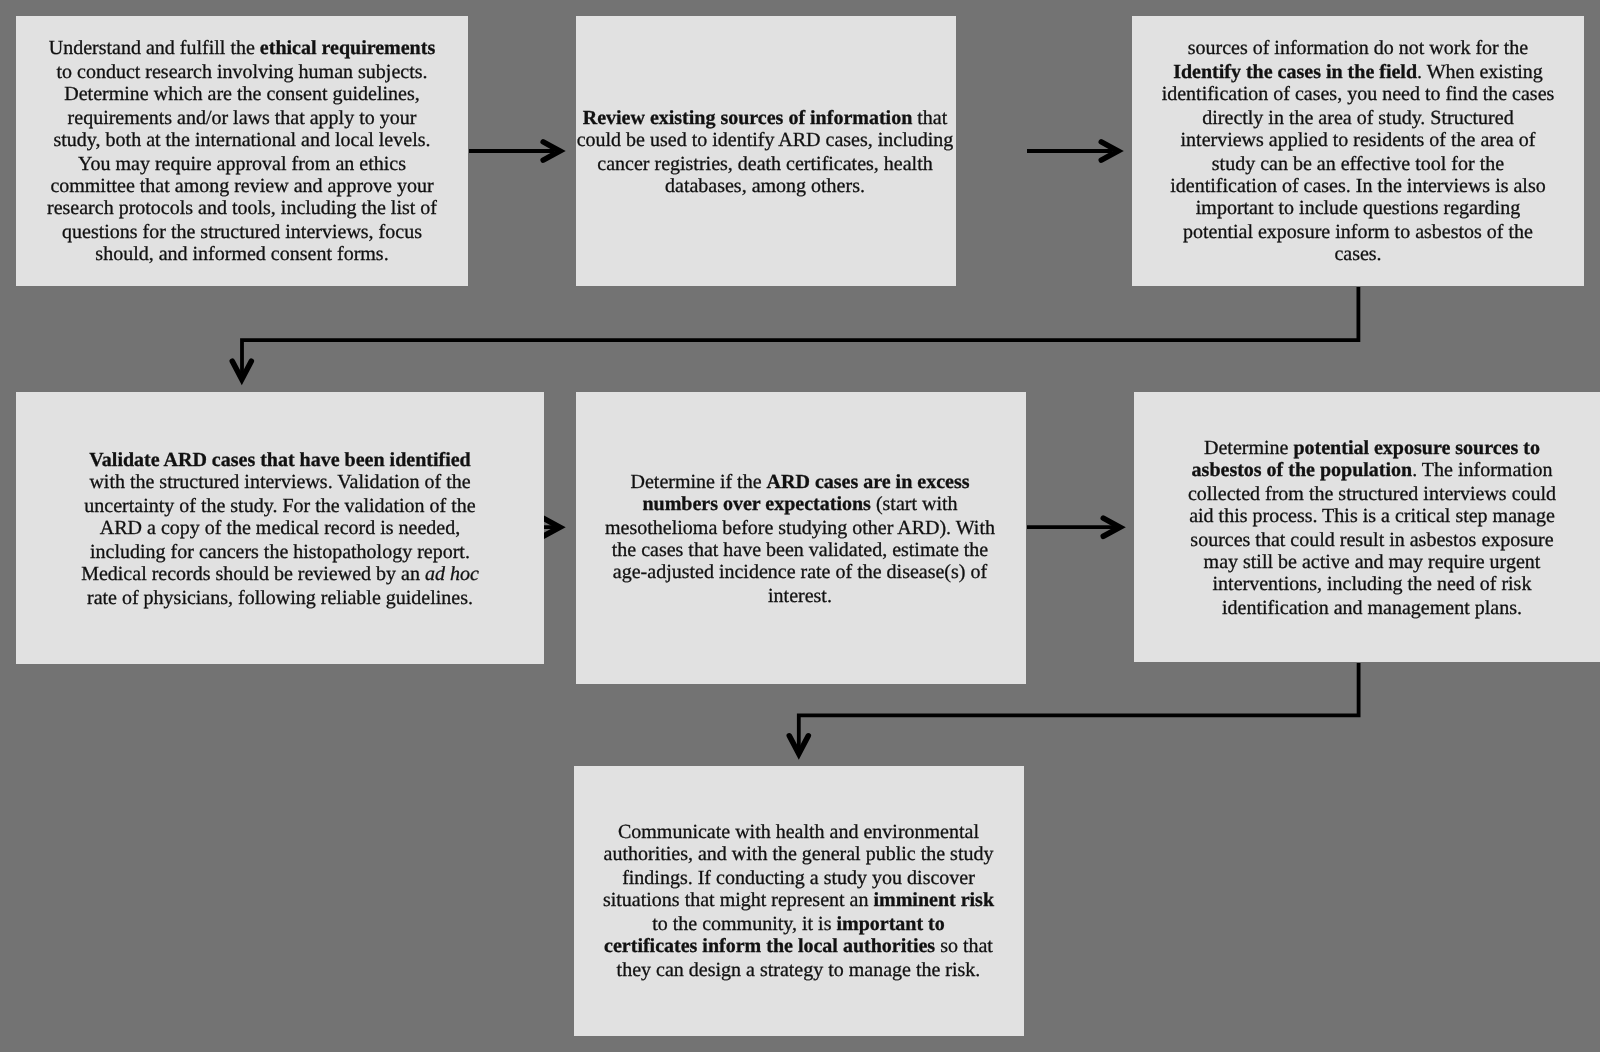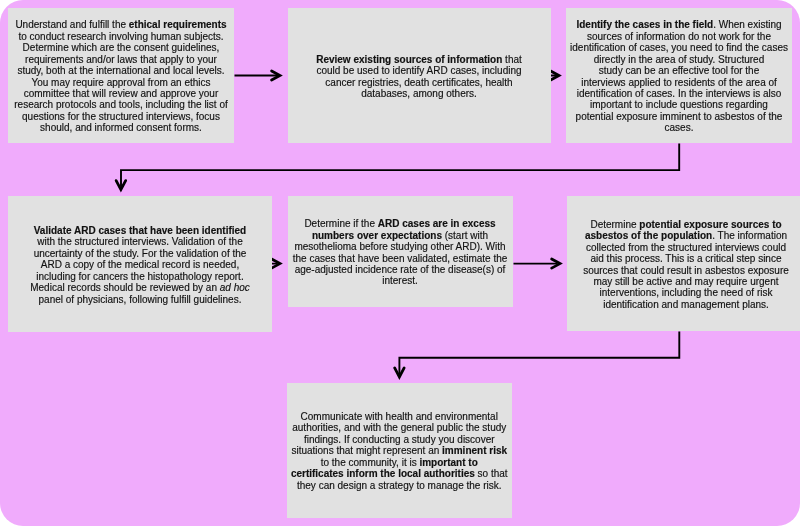--- a/index.html
+++ b/index.html
@@ -5,24 +5,23 @@
 <style>
   html, body {
     margin: 0;
     padding: 0;
     background: #ffffff;
   }
   #canvas {
     position: relative;
     width: 800px;
     height: 526px;
-    background: #f0abfc;
+    background: #737373;
     overflow: hidden;
-    font-family: Liberation Sans, sans-serif;
-    border-radius: 23px;
+    font-family: Liberation Serif, serif;
   }
   .box {
     position: absolute;
     background: #e1e1e1;
     box-sizing: border-box;
     display: flex;
     align-items: center;
     justify-content: center;
   }
   .box-text {
@@ -81,80 +80,80 @@
   </svg>
 
   <div class="box" style="left: 8px; top: 8px; width: 226px; height: 135px; background: rgb(225, 225, 225);">
     <div class="box-text">
         <span class="ln">Understand and fulfill the <b>ethical requirements</b></span>
         <span class="ln">to conduct research involving human subjects.</span>
         <span class="ln">Determine which are the consent guidelines,</span>
         <span class="ln">requirements and/or laws that apply to your</span>
         <span class="ln">study, both at the international and local levels.</span>
         <span class="ln">You may require approval from an ethics</span>
-        <span class="ln">committee that will review and approve your</span>
+        <span class="ln">committee that among review and approve your</span>
         <span class="ln">research protocols and tools, including the list of</span>
         <span class="ln">questions for the structured interviews, focus</span>
         <span class="ln">should, and informed consent forms.</span>
       </div>
   </div>
 
-  <div class="box" style="left: 287.5px; top: 8px; width: 263px; height: 135px; background: rgb(225, 225, 225);">
+  <div class="box" style="left: 287.5px; top: 8px; width: 190px; height: 135px; background: rgb(225, 225, 225);">
     <div class="box-text">
         <span class="ln"><b>Review existing sources of information</b> that</span>
         <span class="ln">could be used to identify ARD cases, including</span>
         <span class="ln">cancer registries, death certificates, health</span>
         <span class="ln">databases, among others.</span>
       </div>
   </div>
 
   <div class="box" style="left: 566px; top: 8px; width: 226px; height: 135px; background: rgb(225, 225, 225);">
     <div class="box-text">
+        <span class="ln">sources of information do not work for the</span>
         <span class="ln"><b>Identify the cases in the field</b>. When existing</span>
-        <span class="ln">sources of information do not work for the</span>
         <span class="ln">identification of cases, you need to find the cases</span>
         <span class="ln">directly in the area of study. Structured</span>
+        <span class="ln">interviews applied to residents of the area of</span>
         <span class="ln">study can be an effective tool for the</span>
-        <span class="ln">interviews applied to residents of the area of</span>
         <span class="ln">identification of cases. In the interviews is also</span>
         <span class="ln">important to include questions regarding</span>
-        <span class="ln">potential exposure imminent to asbestos of the</span>
+        <span class="ln">potential exposure inform to asbestos of the</span>
         <span class="ln">cases.</span>
       </div>
   </div>
 
   <div class="box" style="left: 8px; top: 196px; width: 264px; height: 136px; background: rgb(225, 225, 225);">
     <div class="box-text">
         <span class="ln"><b>Validate ARD cases that have been identified</b></span>
         <span class="ln">with the structured interviews. Validation of the</span>
         <span class="ln">uncertainty of the study. For the validation of the</span>
         <span class="ln">ARD a copy of the medical record is needed,</span>
         <span class="ln">including for cancers the histopathology report.</span>
         <span class="ln">Medical records should be reviewed by an <i>ad hoc</i></span>
-        <span class="ln">panel of physicians, following fulfill guidelines.</span>
+        <span class="ln">rate of physicians, following reliable guidelines.</span>
       </div>
   </div>
 
-  <div class="box" style="left: 287.5px; top: 196px; width: 225px; height: 111px; background: rgb(225, 225, 225);">
+  <div class="box" style="left: 287.5px; top: 196px; width: 225px; height: 146px; background: rgb(225, 225, 225);">
     <div class="box-text">
         <span class="ln">Determine if the <b>ARD cases are in excess</b></span>
         <span class="ln"><b>numbers over expectations</b> (start with</span>
         <span class="ln">mesothelioma before studying other ARD). With</span>
         <span class="ln">the cases that have been validated, estimate the</span>
         <span class="ln">age-adjusted incidence rate of the disease(s) of</span>
         <span class="ln">interest.</span>
       </div>
   </div>
 
   <div class="box" style="left: 567px; top: 196px; width: 238px; height: 135px; background: rgb(225, 225, 225);">
     <div class="box-text">
         <span class="ln">Determine <b>potential exposure sources to</b></span>
         <span class="ln"><b>asbestos of the population</b>. The information</span>
         <span class="ln">collected from the structured interviews could</span>
-        <span class="ln">aid this process. This is a critical step since</span>
+        <span class="ln">aid this process. This is a critical step manage</span>
         <span class="ln">sources that could result in asbestos exposure</span>
         <span class="ln">may still be active and may require urgent</span>
         <span class="ln">interventions, including the need of risk</span>
         <span class="ln">identification and management plans.</span>
       </div>
   </div>
 
   <div class="box" style="left: 286.5px; top: 382.5px; width: 225.5px; height: 135px; background: rgb(225, 225, 225);">
     <div class="box-text">
         <span class="ln">Communicate with health and environmental</span>

